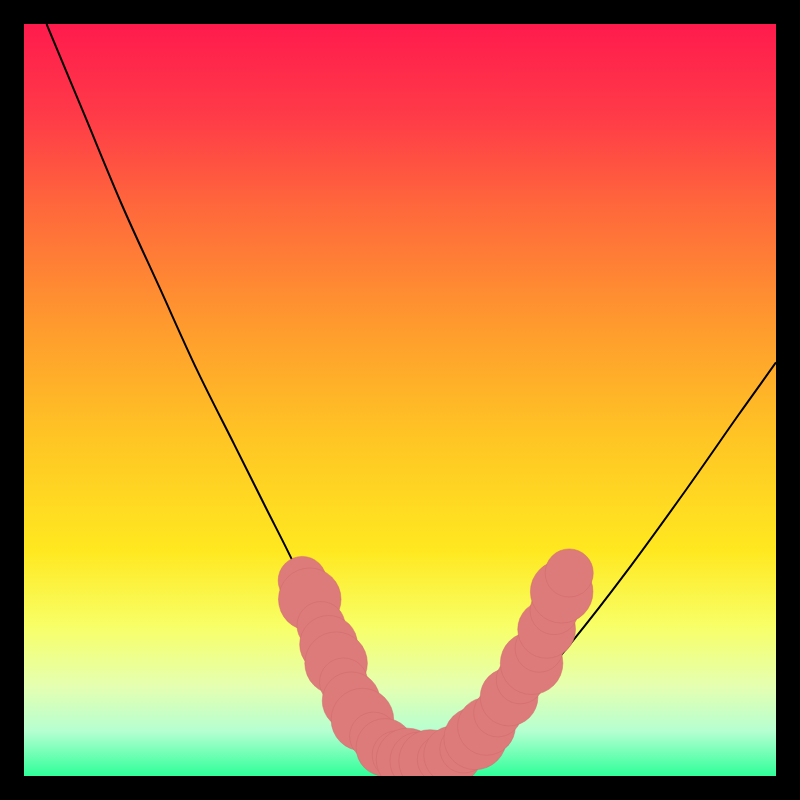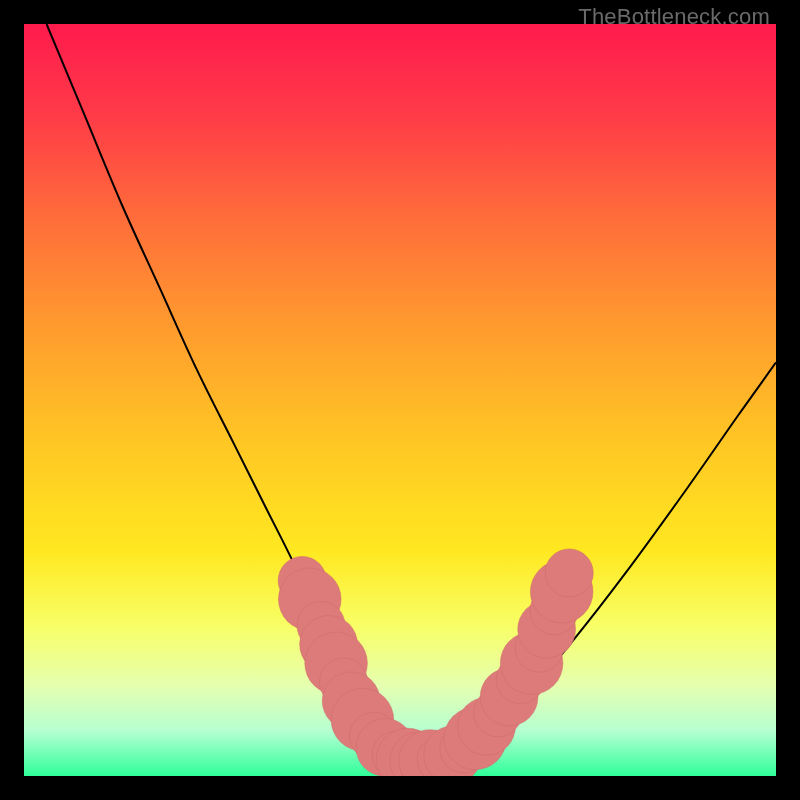--- a/index.html
+++ b/index.html
@@ -33,21 +33,20 @@
     font-size: 22px;
     font-weight: 500;
     letter-spacing: 0.2px;
   }
   svg { display: block; }
 </style>
 </head>
 <body>
 
 <div class="frame">
-  <div class="attribution">TheBottleneck.com</div>
 
   <div class="plot">
     <svg id="chart-svg" width="752" height="752" viewBox="0 0 752 752">
       <defs>
         <linearGradient id="bg-grad" x1="0" y1="0" x2="0" y2="1">
             <stop offset="0%" stop-color="#ff1b4d"></stop>
             <stop offset="12%" stop-color="#ff3a48"></stop>
             <stop offset="25%" stop-color="#ff6a3b"></stop>
             <stop offset="40%" stop-color="#ff9a2e"></stop>
             <stop offset="55.00000000000001%" stop-color="#ffc524"></stop>

